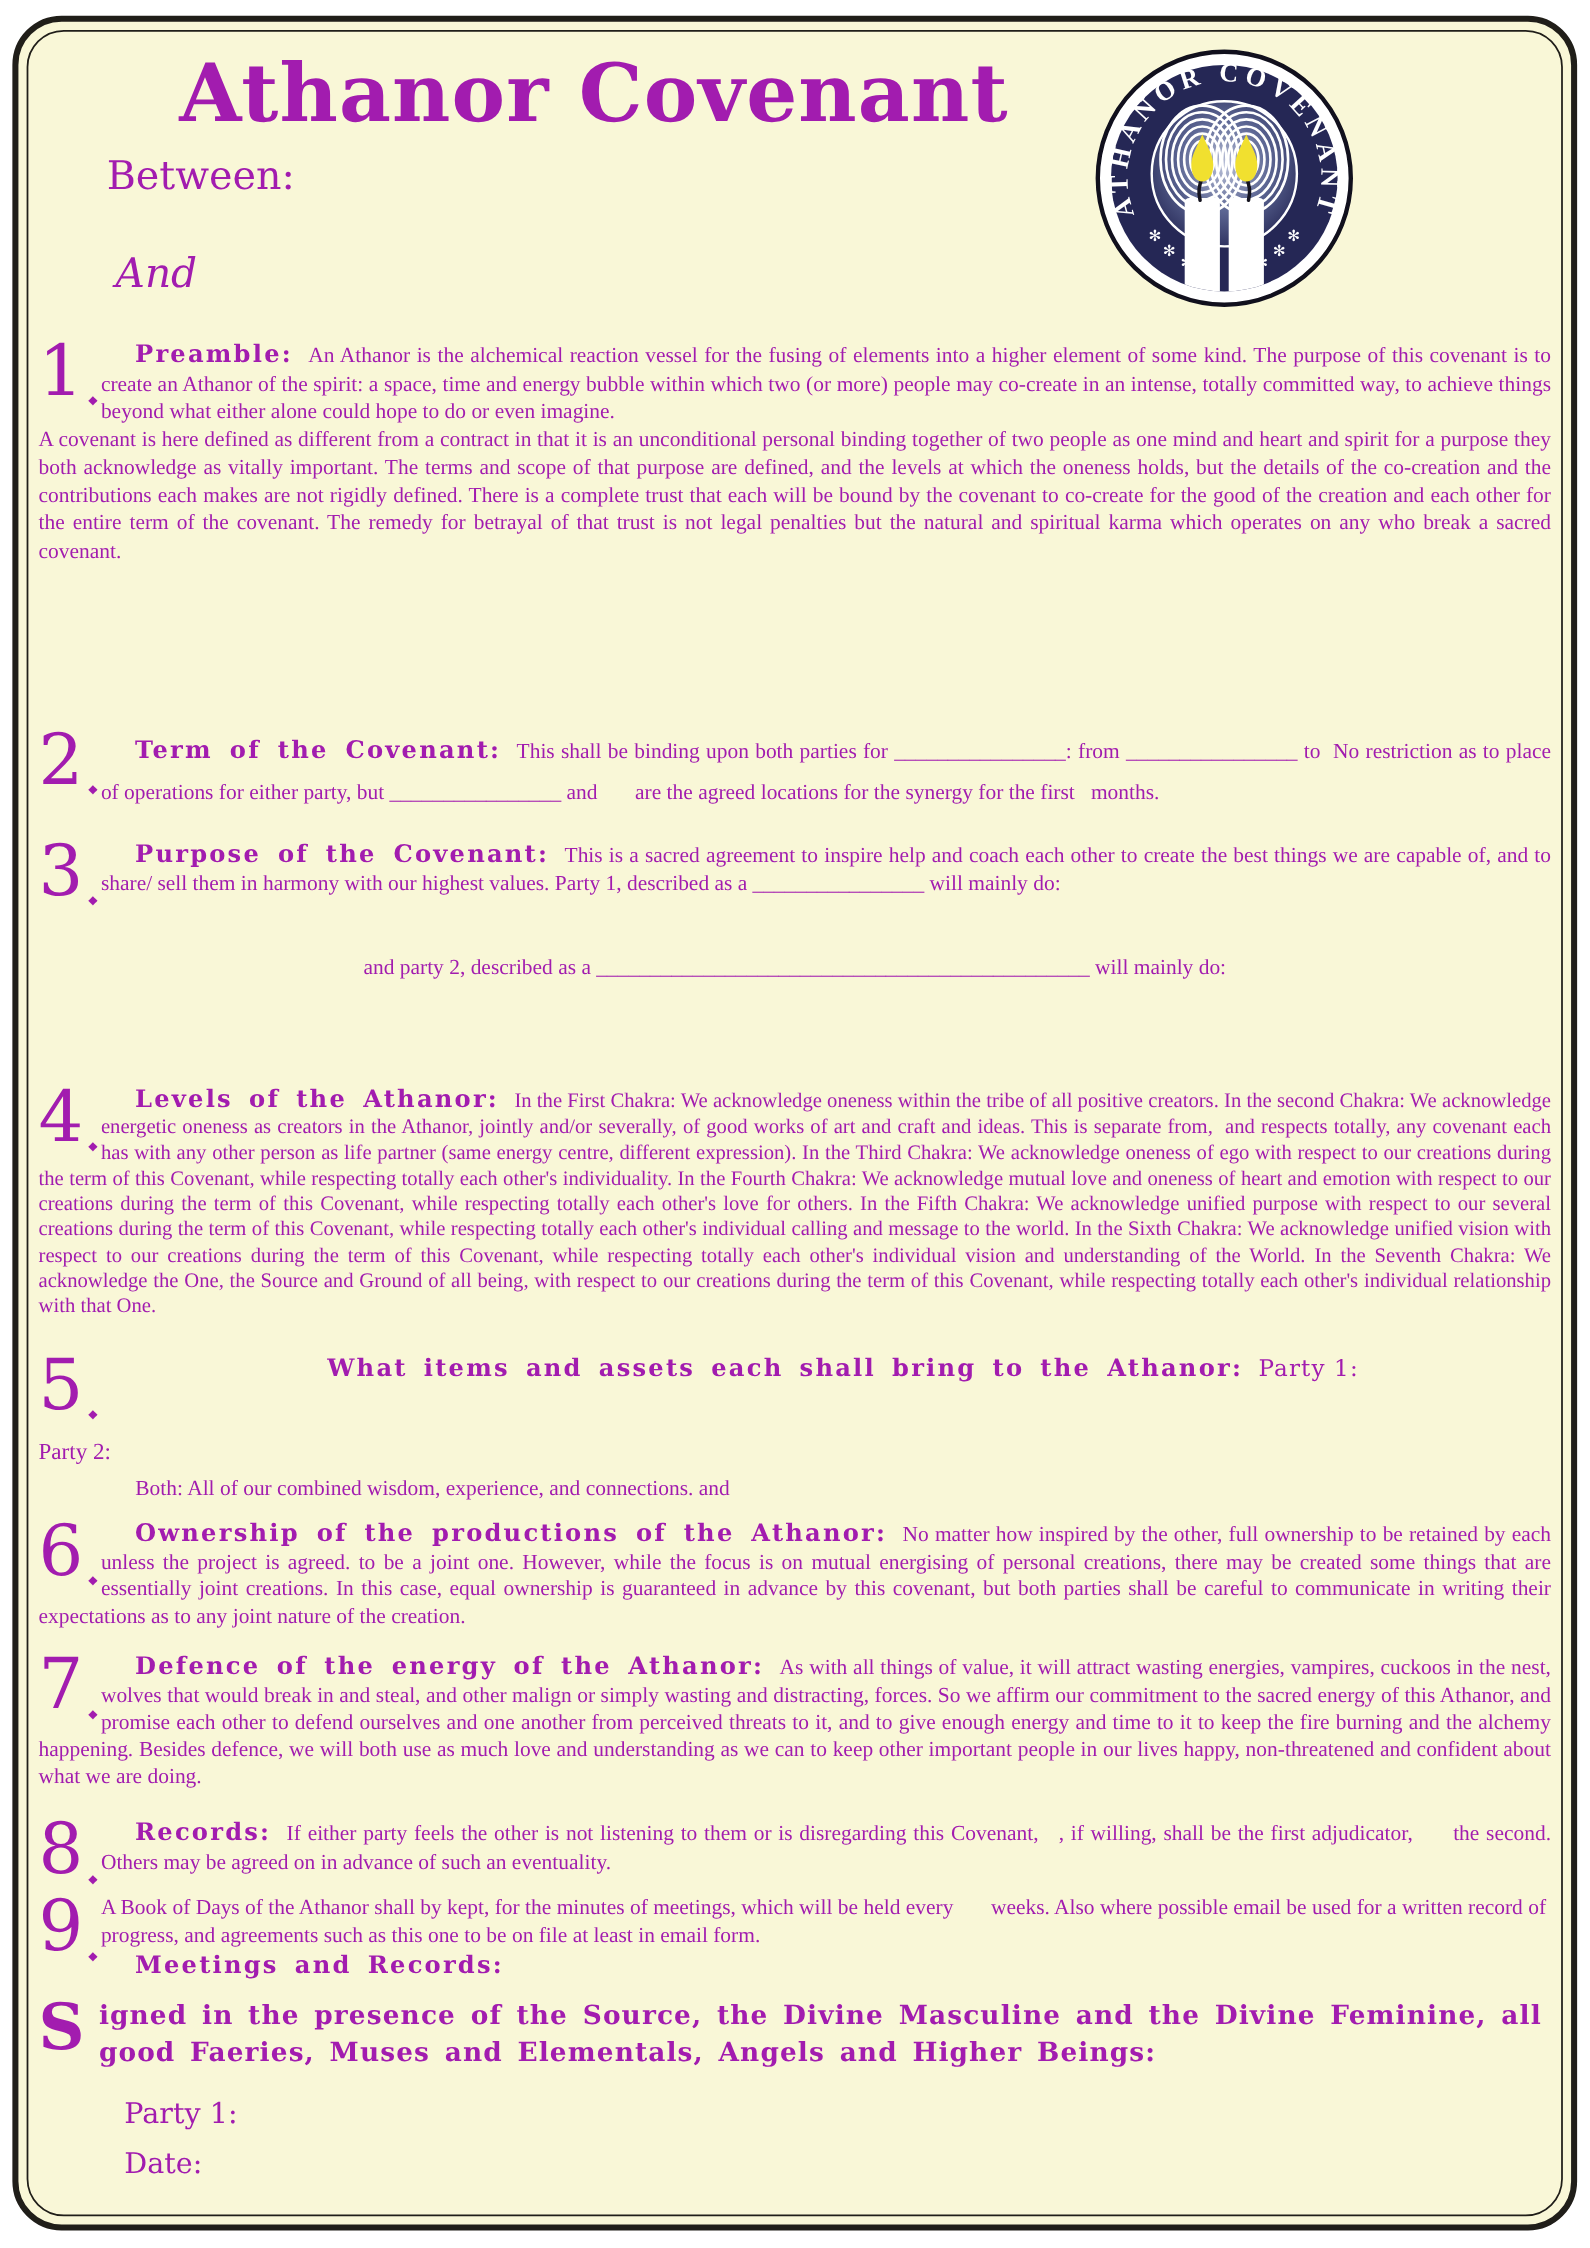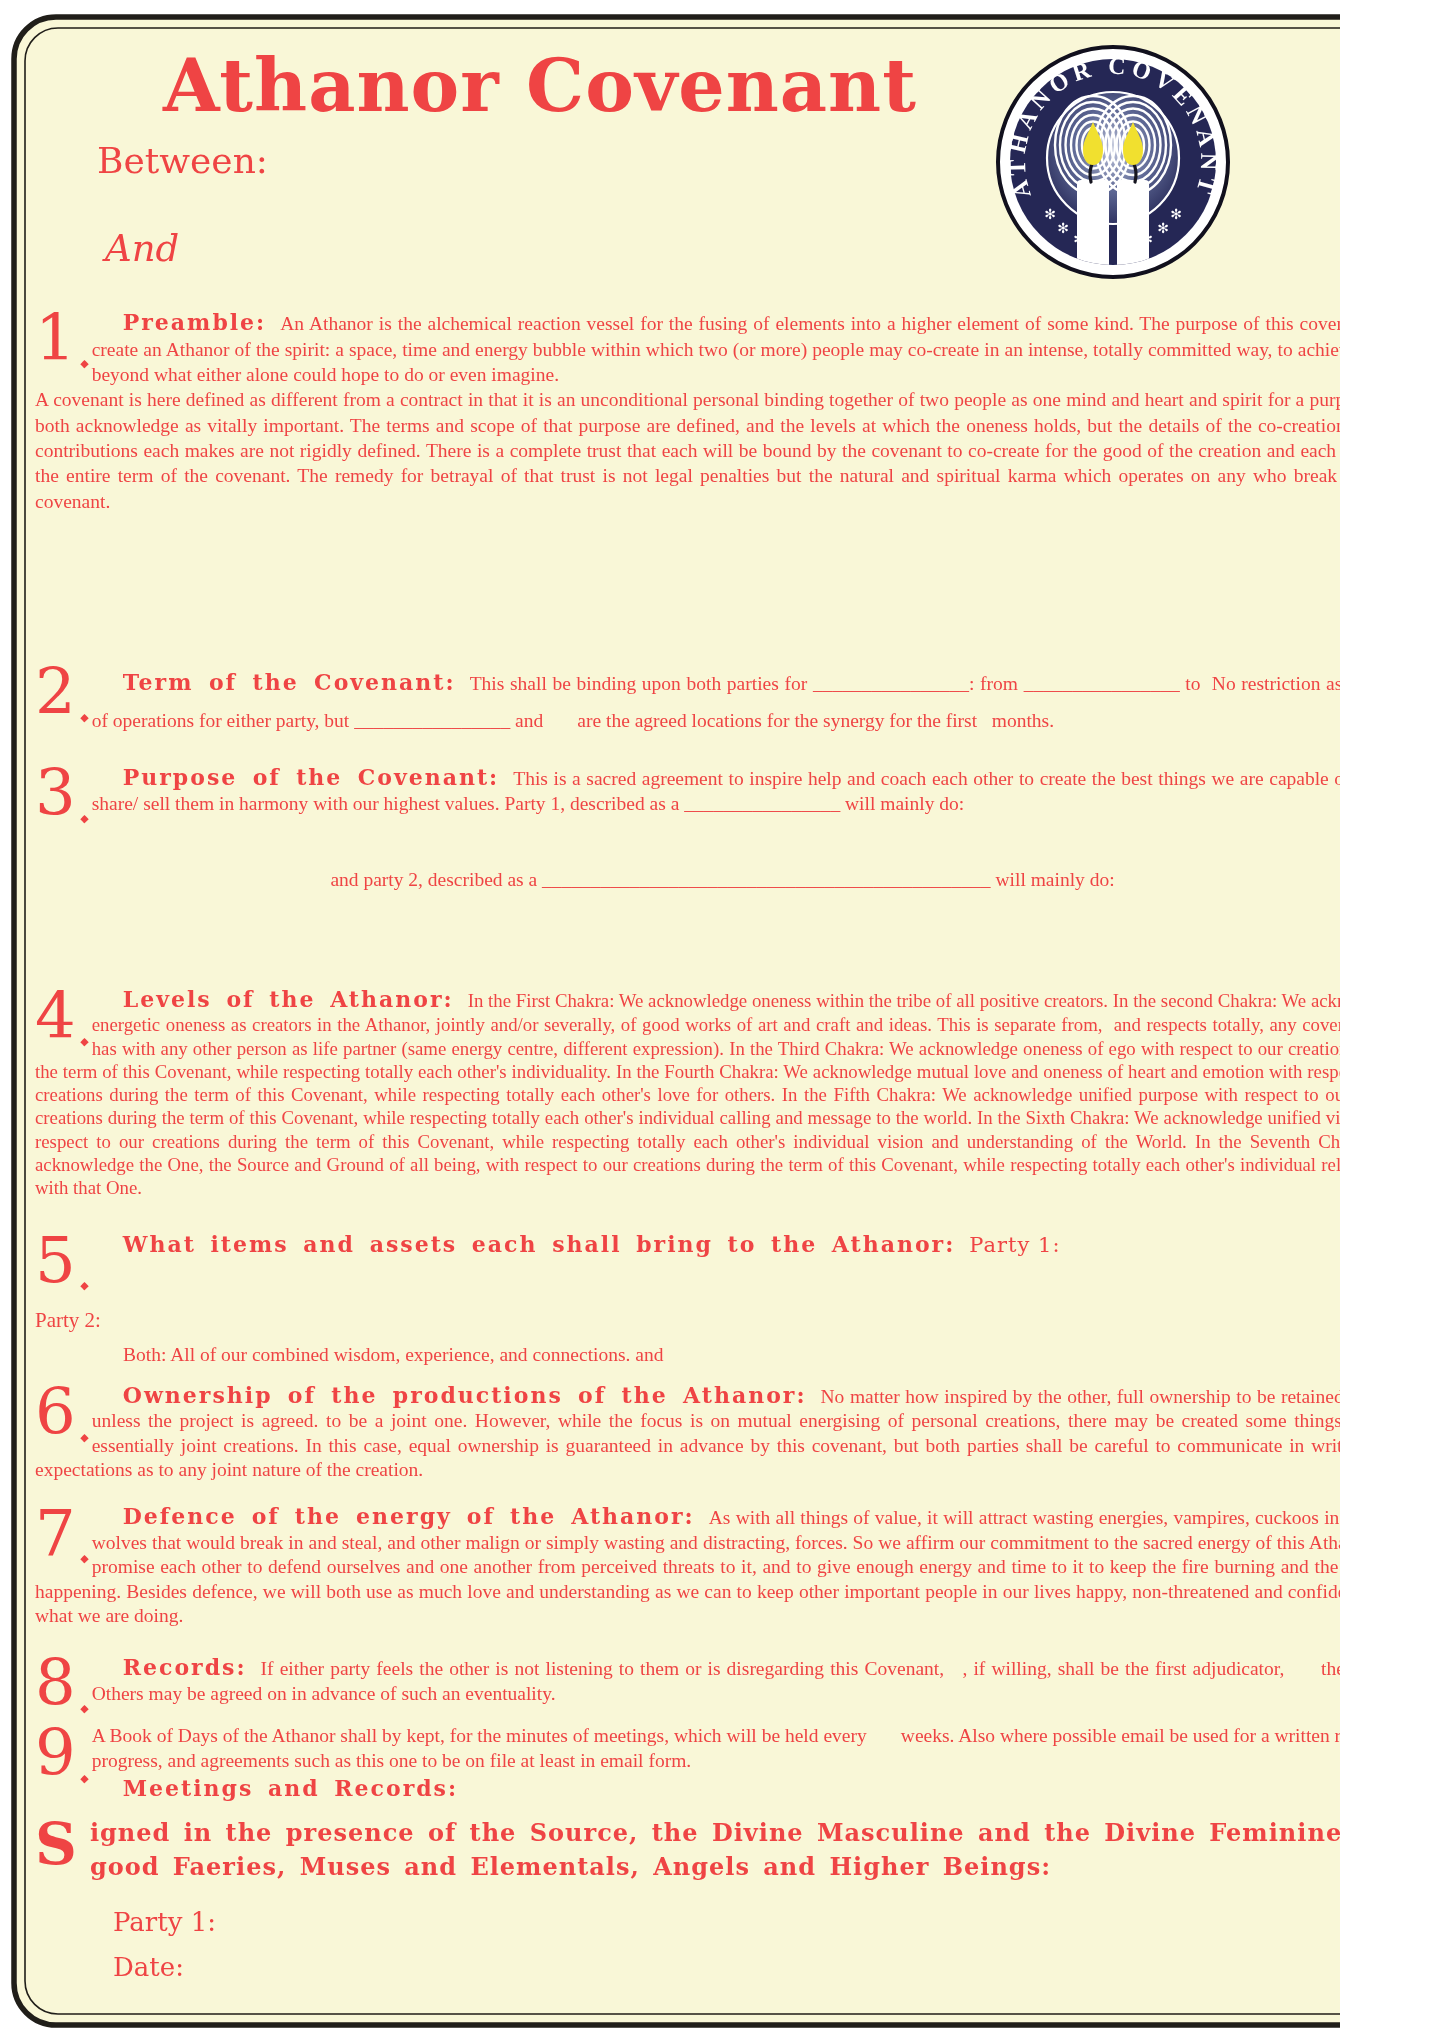--- a/index.html
+++ b/index.html
@@ -1,17 +1,17 @@
 <!DOCTYPE html>
 <html><head>
 <meta charset="utf-8">
 <style>
   html,body{margin:0;padding:0;background:#ffffff;}
-  .page{position:relative;width:1340px;height:2044px;background:#ffffff;overflow:hidden;
-        font-family:"Liberation Serif",serif;color:#ef4444;}
+  .page{position:relative;width:1444px;height:2044px;background:#ffffff;overflow:hidden;
+        font-family:"Liberation Serif",serif;color:#a21caf;}
   svg.frame{position:absolute;left:0;top:0;}
   .content{position:absolute;left:35px;top:30px;width:1375px;}
 
   h1.title{font-family:"DejaVu Serif",serif;font-weight:700;font-size:73px;letter-spacing:1px;
            margin:18px 0 0 128px;line-height:1.04;}
   .between{font-family:"DejaVu Serif",serif;font-size:36px;margin:16px 0 0 62px;}
   .and{font-family:"DejaVu Serif",serif;font-size:37px;margin:46px 0 0 70px;font-style:italic;}
 
   .logo{position:absolute;left:958px;top:12px;width:240px;height:240px;}
 
@@ -130,21 +130,21 @@
       <p class="p2" style="clear:both;text-align:center;">and party 2, described as a ______________________________________________ will mainly do:</p>
     </div>
 
     <div class="sec s4">
       <span class="dc"><span>4</span><span class="dmd">◆</span></span>
       <p><span class="sh">Levels of the Athanor:</span><span>In the First Chakra: We acknowledge oneness within the tribe of all positive creators. In the second Chakra: We acknowledge energetic oneness as creators in the Athanor, jointly and/or severally, of good works of art and craft and ideas. This is separate from, &nbsp;and respects totally, any covenant each has with any other person as life partner (same energy centre, different expression). In the Third Chakra: We acknowledge oneness of ego with respect to our creations during the term of this Covenant, while respecting totally each other's individuality. In the Fourth Chakra: We acknowledge mutual love and oneness of heart and emotion with respect to our creations during the term of this Covenant, while respecting totally each other's love for others. In the Fifth Chakra: We acknowledge unified purpose with respect to our several creations during the term of this Covenant, while respecting totally each other's individual calling and message to the world. In the Sixth Chakra: We acknowledge unified vision with respect to our creations during the term of this Covenant, while respecting totally each other's individual vision and understanding of the World. In the Seventh Chakra: We acknowledge the One, the Source and Ground of all being, with respect to our creations during the term of this Covenant, while respecting totally each other's individual relationship with that One.</span></p>
     </div>
 
     <div class="sec s5">
       <span class="dc"><span>5</span><span class="dmd">◆</span></span>
-      <p style="text-align:left;"><span class="sh">What items and assets each shall bring to the Athanor:</span><span class="sh2">Party 1:</span></p>
+      <p style="text-align:center;"><span class="sh">What items and assets each shall bring to the Athanor:</span><span class="sh2">Party 1:</span></p>
       <p class="party2-line">Party 2:</p>
       <p class="both-line">Both: All of our combined wisdom, experience, and connections. and</p>
     </div>
 
     <div class="sec s6">
       <span class="dc"><span>6</span><span class="dmd">◆</span></span>
       <p><span class="sh">Ownership of the productions of the Athanor:</span><span>No matter how inspired by the other, full ownership to be retained by each unless the project is agreed. to be a joint one. However, while the focus is on mutual energising of personal creations, there may be created some things that are essentially joint creations. In this case, equal ownership is guaranteed in advance by this covenant, but both parties shall be careful to communicate in writing their expectations as to any joint nature of the creation.</span></p>
     </div>
 
     <div class="sec s7">

